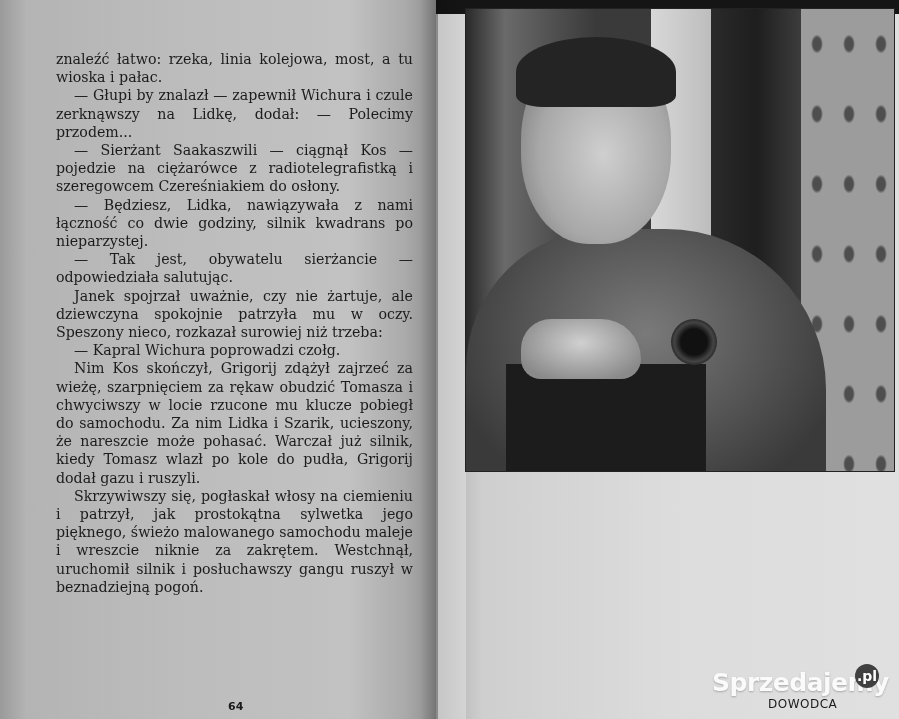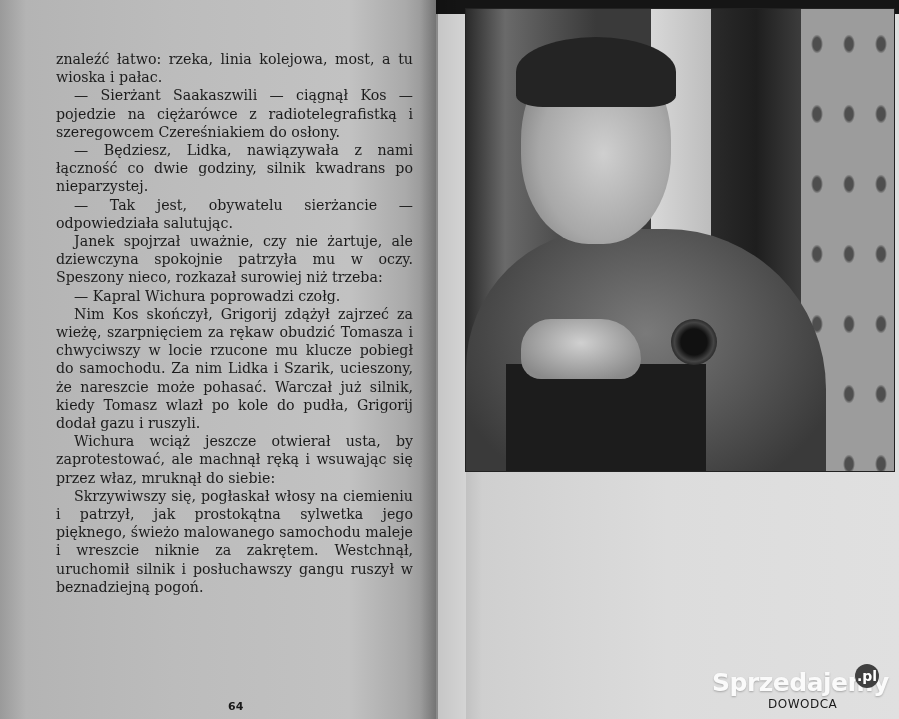--- a/index.html
+++ b/index.html
@@ -102,27 +102,27 @@
   </style>
 </head>
 <body>
 
 <div class="spread">
   <div class="top-bg"></div>
 
   <div class="page-left">
     <div class="text-block">
       <p>znaleźć łatwo: rzeka, linia kolejowa, most, a tu wioska i pałac.</p>
+      <p class="indent">— Głupi by znalazł — zapewnił Wichura i czule zerknąwszy na Lidkę, dodał: — Polecimy przodem...</p>
       <p class="indent">— Sierżant Saakaszwili — ciągnął Kos — pojedzie na ciężarówce z radiotelegrafistką i szeregowcem Czereśniakiem do osłony.</p>
       <p class="indent">— Będziesz, Lidka, nawiązywała z nami łączność co dwie godziny, silnik kwadrans po nieparzystej.</p>
       <p class="indent">— Tak jest, obywatelu sierżancie — odpowiedziała salutując.</p>
       <p class="indent">Janek spojrzał uważnie, czy nie żartuje, ale dziewczyna spokojnie patrzyła mu w oczy. Speszony nieco, rozkazał surowiej niż trzeba:</p>
       <p class="indent">— Kapral Wichura poprowadzi czołg.</p>
       <p class="indent">Nim Kos skończył, Grigorij zdążył zajrzeć za wieżę, szarpnięciem za rękaw obudzić Tomasza i chwyciwszy w locie rzucone mu klucze pobiegł do samochodu. Za nim Lidka i Szarik, ucieszony, że nareszcie może pohasać. Warczał już silnik, kiedy Tomasz wlazł po kole do pudła, Grigorij dodał gazu i ruszyli.</p>
-      <p class="indent">Wichura wciąż jeszcze otwierał usta, by zaprotestować, ale machnął ręką i wsuwając się przez właz, mruknął do siebie:</p>
       <p class="indent">Skrzywiwszy się, pogłaskał włosy na ciemieniu i patrzył, jak prostokątna sylwetka jego pięknego, świeżo malowanego samochodu maleje i wreszcie niknie za zakrętem. Westchnął, uruchomił silnik i posłuchawszy gangu ruszył w beznadziejną pogoń.</p>
 
     </div>
     <div class="page-number">64</div>
   </div>
   <div class="gutter-shadow"></div>
 
   <div class="page-right"></div>
   <div class="page-edge-left"></div>
 

